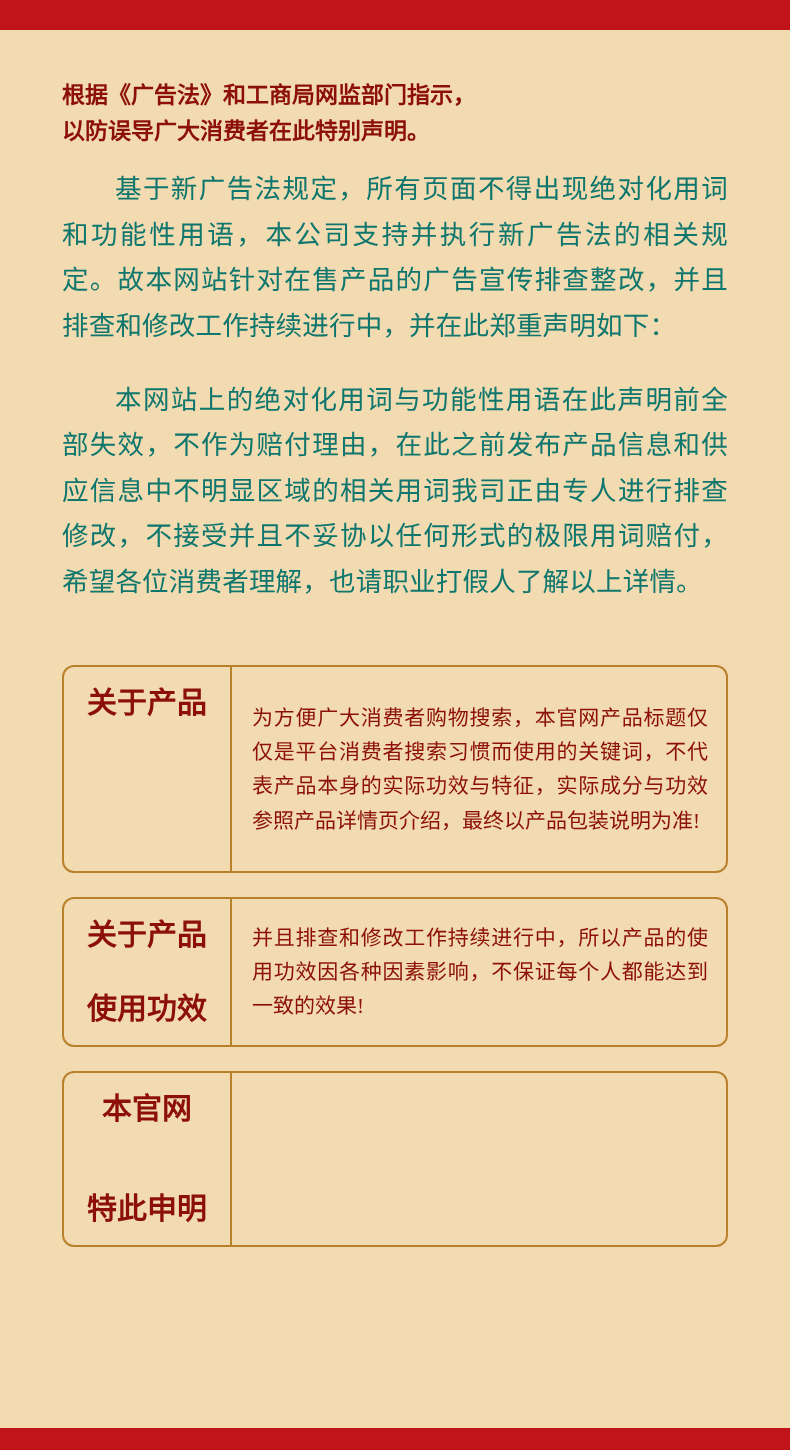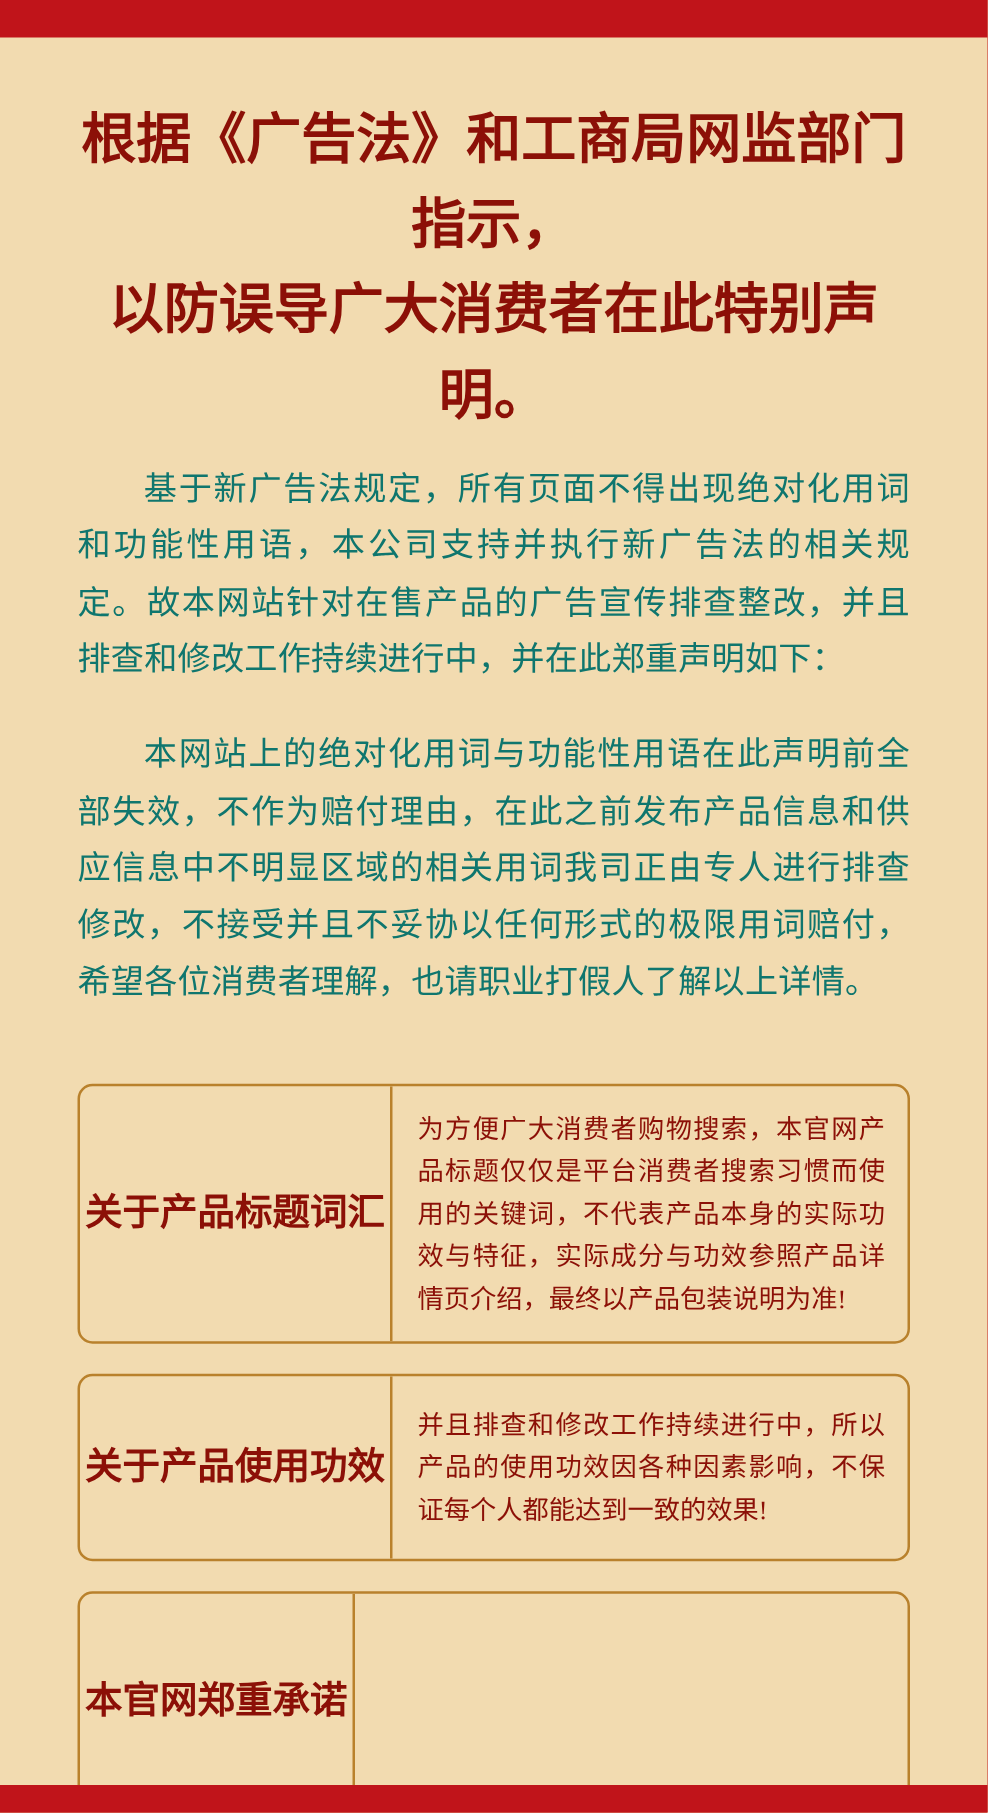--- a/index.html
+++ b/index.html
@@ -39,62 +39,62 @@
     box-sizing: border-box;
   }
 
   .inner {
     padding: 48px 62px 0 62px;
   }
 
   .headline {
     color: #8c1007;
     font-weight: bold;
-    font-size: 44px;
+    font-size: 23px;
     line-height: 1.55;
-    text-align: center;
     letter-spacing: 0px;
     margin: 0 0 18px 0;
   }
   .headline .l2 {
     display: block;
   }
 
   .body-para {
     color: #0f766e;
     font-size: 26.5px;
     line-height: 1.72;
     text-align: justify;
     text-indent: 2em;
     margin: 0 0 22px 0;
     letter-spacing: 0.2px;
   }
   .body-para.second {
     margin-top: 30px;
     margin-bottom: 0;
+    font-family: Liberation Mono, monospace;
   }
 
   .cards {
     margin-top: 58px;
   }
   .card {
     border: 2px solid #b9812c;
     border-radius: 12px;
     display: flex;
     align-items: stretch;
     margin-bottom: 24px;
     box-sizing: border-box;
     overflow: hidden;
   }
   .card-label {
     flex: 0 0 168px;
     display: flex;
-    flex-direction: row;
+    flex-direction: column;
     align-items: center;
-    justify-content: flex-end;
+    justify-content: space-between;
     color: #8c1007;
     font-weight: bold;
     font-size: 30px;
     line-height: 1.35;
     padding: 16px 4px;
     border-right: 2px solid #b9812c;
     box-sizing: border-box;
     text-align: center;
   }
   .card-label .lab-line { display: block; white-space: nowrap; }
@@ -140,41 +140,40 @@
       </h1>
 
       <p class="body-para">基于新广告法规定，所有页面不得出现绝对化用词和功能性用语，本公司支持并执行新广告法的相关规定。故本网站针对在售产品的广告宣传排查整改，并且排查和修改工作持续进行中，并在此郑重声明如下：</p>
       <p class="body-para second">本网站上的绝对化用词与功能性用语在此声明前全部失效，不作为赔付理由，在此之前发布产品信息和供应信息中不明显区域的相关用词我司正由专人进行排查修改，不接受并且不妥协以任何形式的极限用词赔付，希望各位消费者理解，也请职业打假人了解以上详情。</p>
 
       <div class="cards">
 
         <div class="card c1">
           <div class="card-label">
             <span class="lab-line">关于产品</span>
-            <span class="lab-line">标题词汇</span>
           </div>
           <div class="card-body">
             <span>为方便广大消费者购物搜索，本官网产品标题仅仅是平台消费者搜索习惯而使用的关键词，不代表产品本身的实际功效与特征，实际成分与功效参照产品详情页介绍，最终以产品包装说明为准!</span>
           </div>
         </div>
 
         <div class="card c2">
           <div class="card-label">
             <span class="lab-line">关于产品</span>
             <span class="lab-line">使用功效</span>
           </div>
           <div class="card-body">
             <span>并且排查和修改工作持续进行中，所以产品的使用功效因各种因素影响，不保证每个人都能达到一致的效果!</span>
           </div>
         </div>
 
         <div class="card c3">
           <div class="card-label">
             <span class="lab-line">本官网</span>
-            <span class="lab-line">郑重承诺</span>
+            <span class="lab-line">特此申明</span>
           </div>
         </div>
 
       </div>
 
 
     </div>
   </div>
 
   <div class="bottom-bar"></div>

